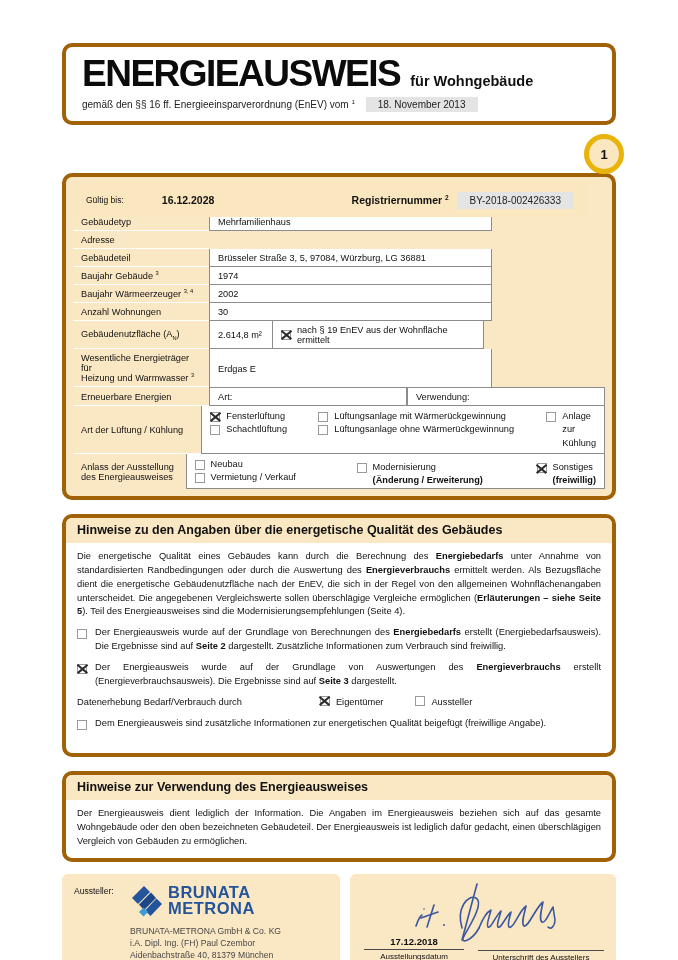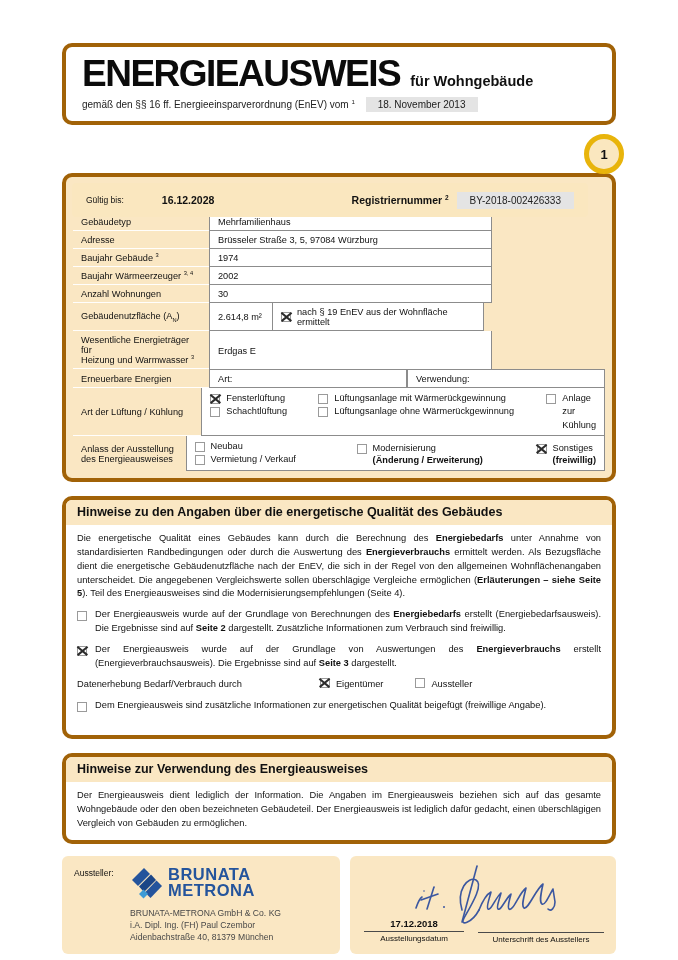--- a/index.html
+++ b/index.html
@@ -117,22 +117,27 @@
           <span>Gebäudetyp</span>
         </div>
       <div class="vcell w-std">
           <span>Mehrfamilienhaus</span>
         </div>
     </div>
     <div class="b-row">
       <div class="b-label">
           <span>Adresse</span>
         </div>
-      <div class="vcell w-std">
-          <span>Brüsseler Straße 3, 5, 97084 Würzburg</span>
+    </div>
+    <div class="b-row">
+      <div class="b-label">
+          <span>Gebäudeteil</span>
+        </div>
+      <div class="vcell w-std">
+          <span>Brüsseler Straße 3, 5, 97084, Würzburg, LG 36881</span>
         </div>
     </div>
     <div class="b-row">
       <div class="b-label">
           <span><span>Baujahr Gebäude</span> <sup>3</sup></span>
         </div>
       <div class="vcell w-std">
           <span>1974</span>
         </div>
     </div>
@@ -219,21 +224,21 @@
               <span style="max-width:58px;display:inline-block;">Anlage zur Kühlung</span>
             </div>
         </div>
       </div>
     </div>
 
     <div class="b-row">
       <div class="b-label">
         <span><span>Anlass der Ausstellung</span><br><span>des Energieausweises</span></span>
       </div>
-      <div class="vcell w-full" style="align-items:center;gap:12px;">
+      <div class="vcell w-full" style="align-items:flex-end;gap:12px;">
         <div style="width:150px;">
           <div class="optline">
               <span class="cb"></span>
               <span>Neubau</span>
             </div>
           <div class="optline">
               <span class="cb"></span>
               <span>Vermietung / Verkauf</span>
             </div>
         </div>

